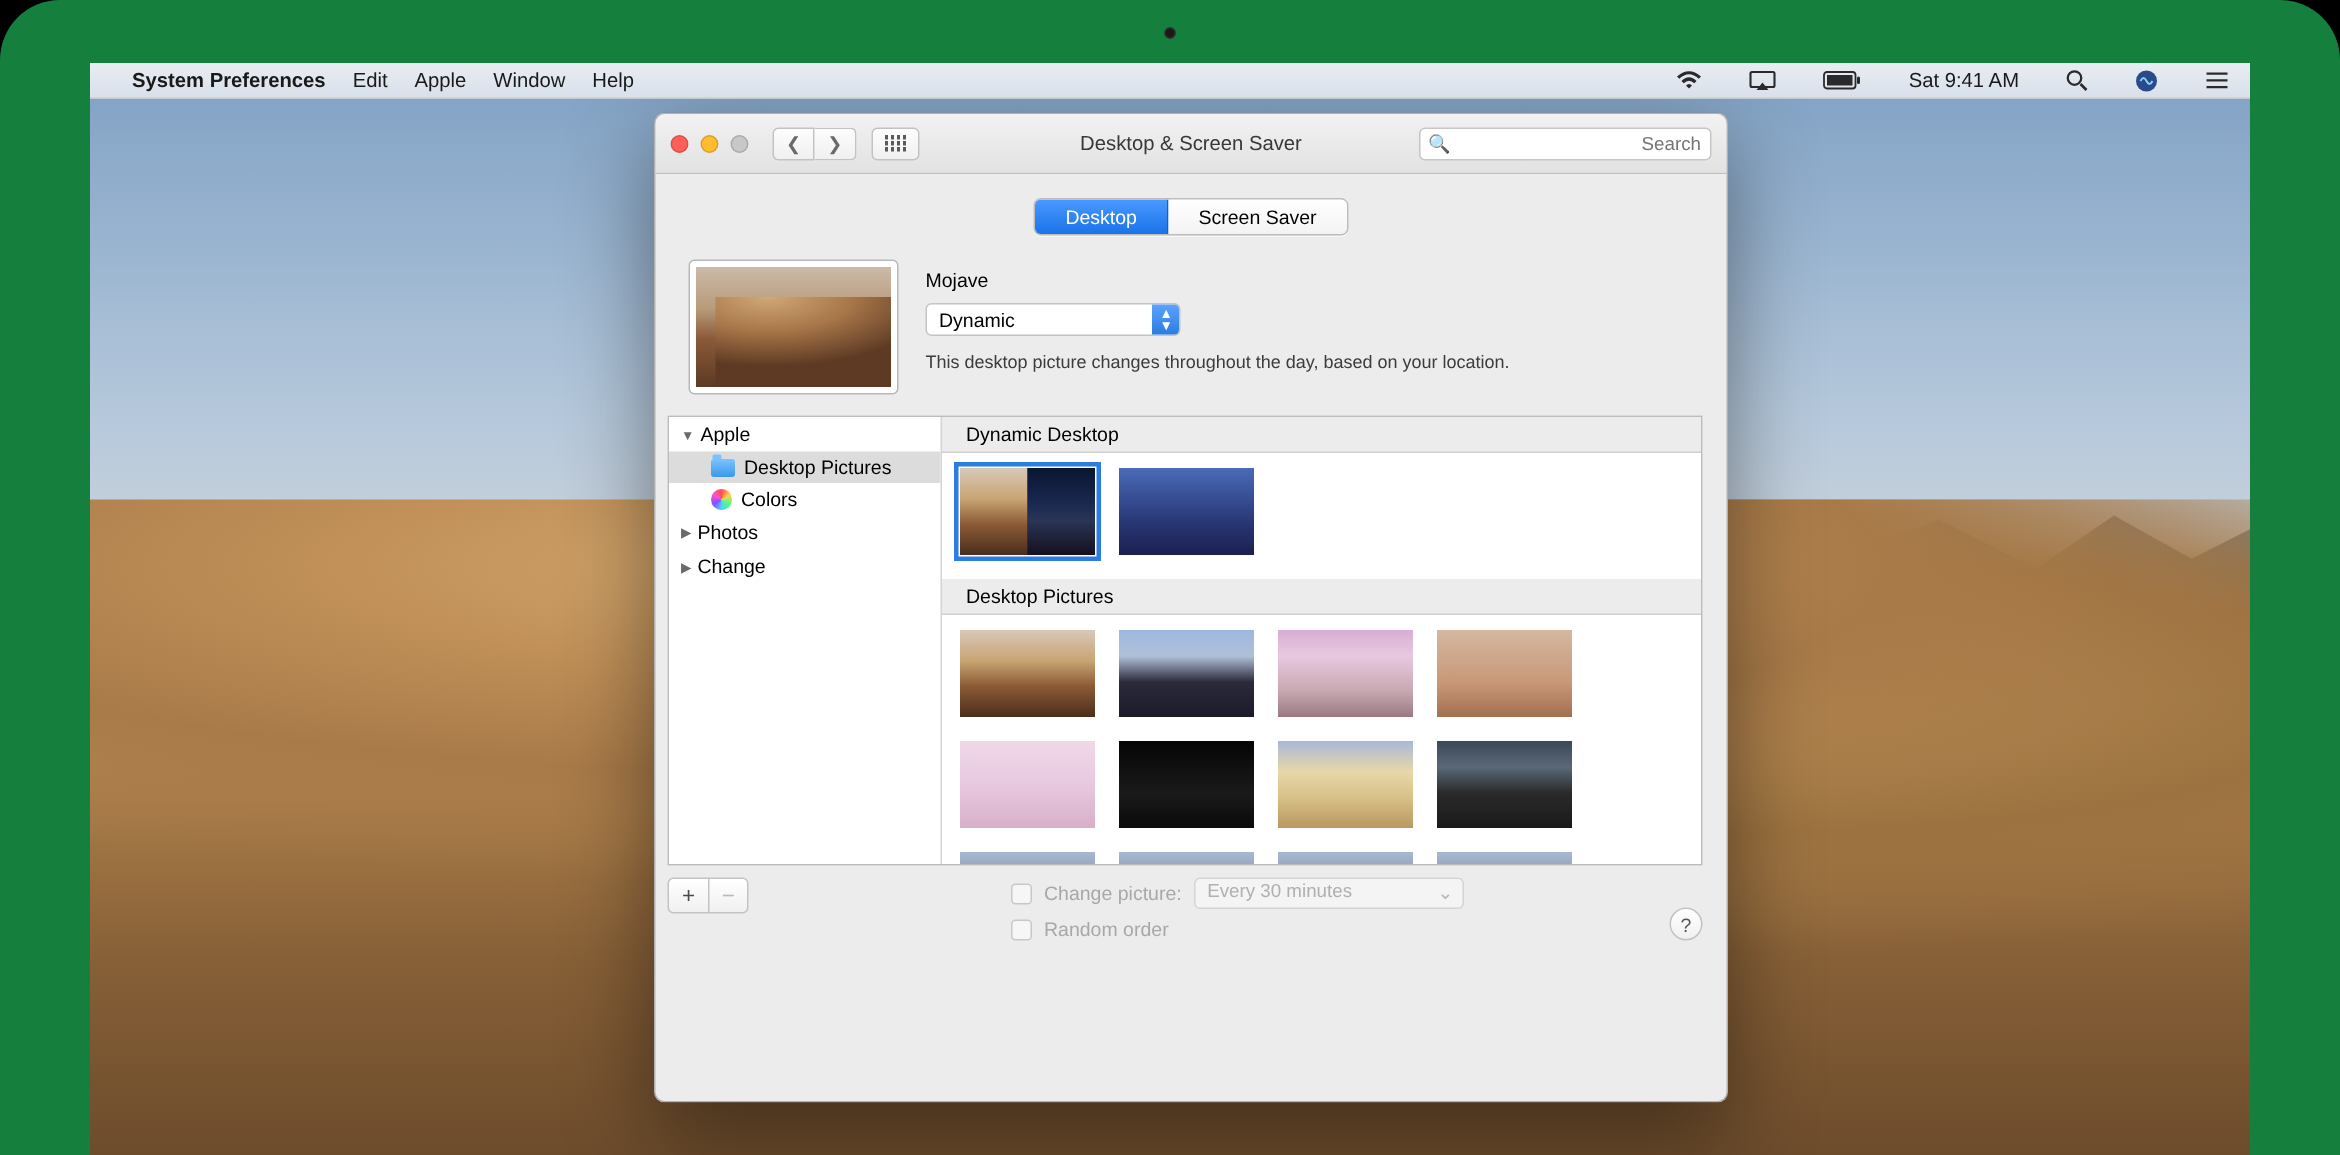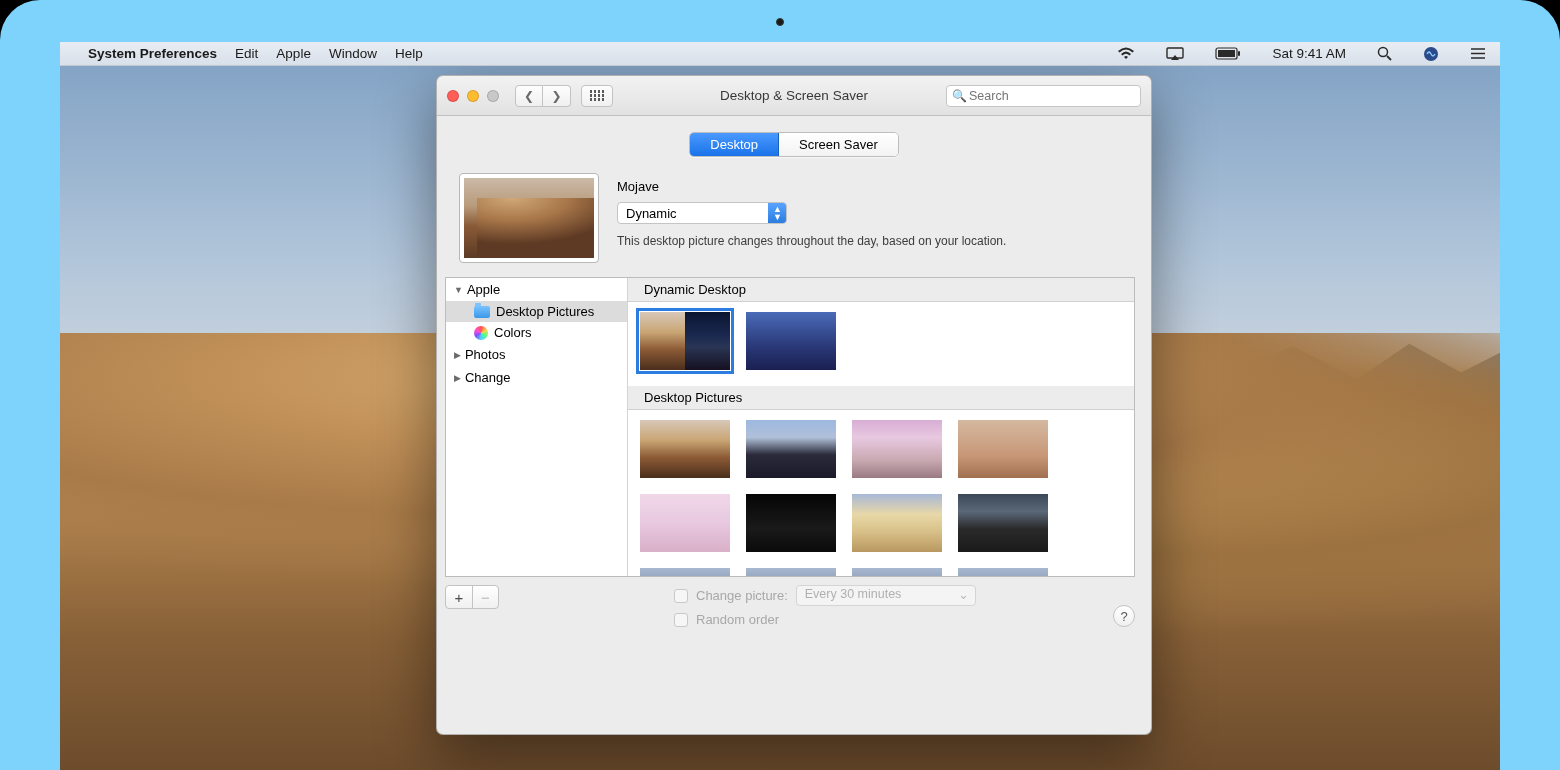--- a/index.html
+++ b/index.html
@@ -4,21 +4,21 @@
 <style>
 * { box-sizing: border-box; margin: 0; padding: 0; }
 body {
   font-family: -apple-system, "Helvetica Neue", Helvetica, Arial, sans-serif;
   width: 1560px; height: 770px;
   overflow: hidden; position: relative;
   background: #000;
 }
 .laptop-frame {
   position: absolute; inset: 0;
-  background: #7dd3fc;
+  background: #15803d;
   border-radius: 40px 40px 0 0;
   padding: 42px 60px 0 60px;
 }
 .screen {
   width: 100%; height: 100%;
   position: relative;
   background: linear-gradient(to bottom, #8aa9c9 0%, #a9c0d8 20%, #b8cbdf 35%, #c5d2e0 42%, #c9a072 55%, #b8885a 65%, #a07248 75%, #8b5e3c 85%, #6e4a2f 100%);
   overflow: hidden;
 }
 .desktop-bg {
@@ -72,21 +72,21 @@
 .traffic span { width:12px;height:12px;border-radius:50%; border:.5px solid rgba(0,0,0,.15);}
 .tl-close{background:#ff5f57;} .tl-min{background:#febc2e;} .tl-max{background:#c8c8c8;}
 .nav-btns { display:flex; margin-left:6px; }
 .nav-btn { width:28px; height:22px; background:linear-gradient(#fdfdfd,#f0f0f0); border:1px solid #c3c3c3; display:flex;align-items:center;justify-content:center; color:#6a6a6a; font-size:12px;}
 .nav-back{border-radius:4px 0 0 4px;} .nav-fwd{border-radius:0 4px 4px 0;border-left:none;}
 .grid-btn { width:32px;height:22px;margin-left:10px;background:linear-gradient(#fdfdfd,#f0f0f0);border:1px solid #c3c3c3;border-radius:4px;display:flex;align-items:center;justify-content:center;}
 .grid-btn .dots{display:grid;grid-template-columns:repeat(4,2.5px);grid-template-rows:repeat(3,2.5px);gap:1.5px;}
 .grid-btn .dots span{background:#5a5a5a;}
 .titlebar .title { position:absolute; left:0; right:0; text-align:center; font-size:13.5px; color:#383838; pointer-events:none;}
 .searchwrap { margin-left:auto; position:relative;}
-.searchwrap input { width:195px; height:22px; border:1px solid #c6c6c6; border-radius:4px; padding:0 6px 0 22px; font-size:12.5px; background:#fff;}
+.searchwrap input { width:195px; height:22px; border:1px solid #c6c6c6; border-radius:4px; padding:0 6px 0 22px; font-size:12.5px; background:#fff;text-align:right;}
 .searchwrap .sic{position:absolute;left:6px;top:4px;color:#8a8a8a;font-size:12px;}
 
 
 .tabrow { display:flex; justify-content:center; margin:16px 0 16px;}
 .segmented { display:flex; border:1px solid #bdbdbd; border-radius:5px; overflow:hidden; box-shadow:0 1px 0 rgba(255,255,255,.6);}
 .seg { padding:4px 20px; font-size:13px; background:linear-gradient(#fff,#f3f3f3); cursor:default;}
 .seg.active{ background:linear-gradient(#4a99ff,#1a73e8); color:#fff; border-right:1px solid #1560c0;}
 .seg:not(.active){border-left:none;}
 
 

